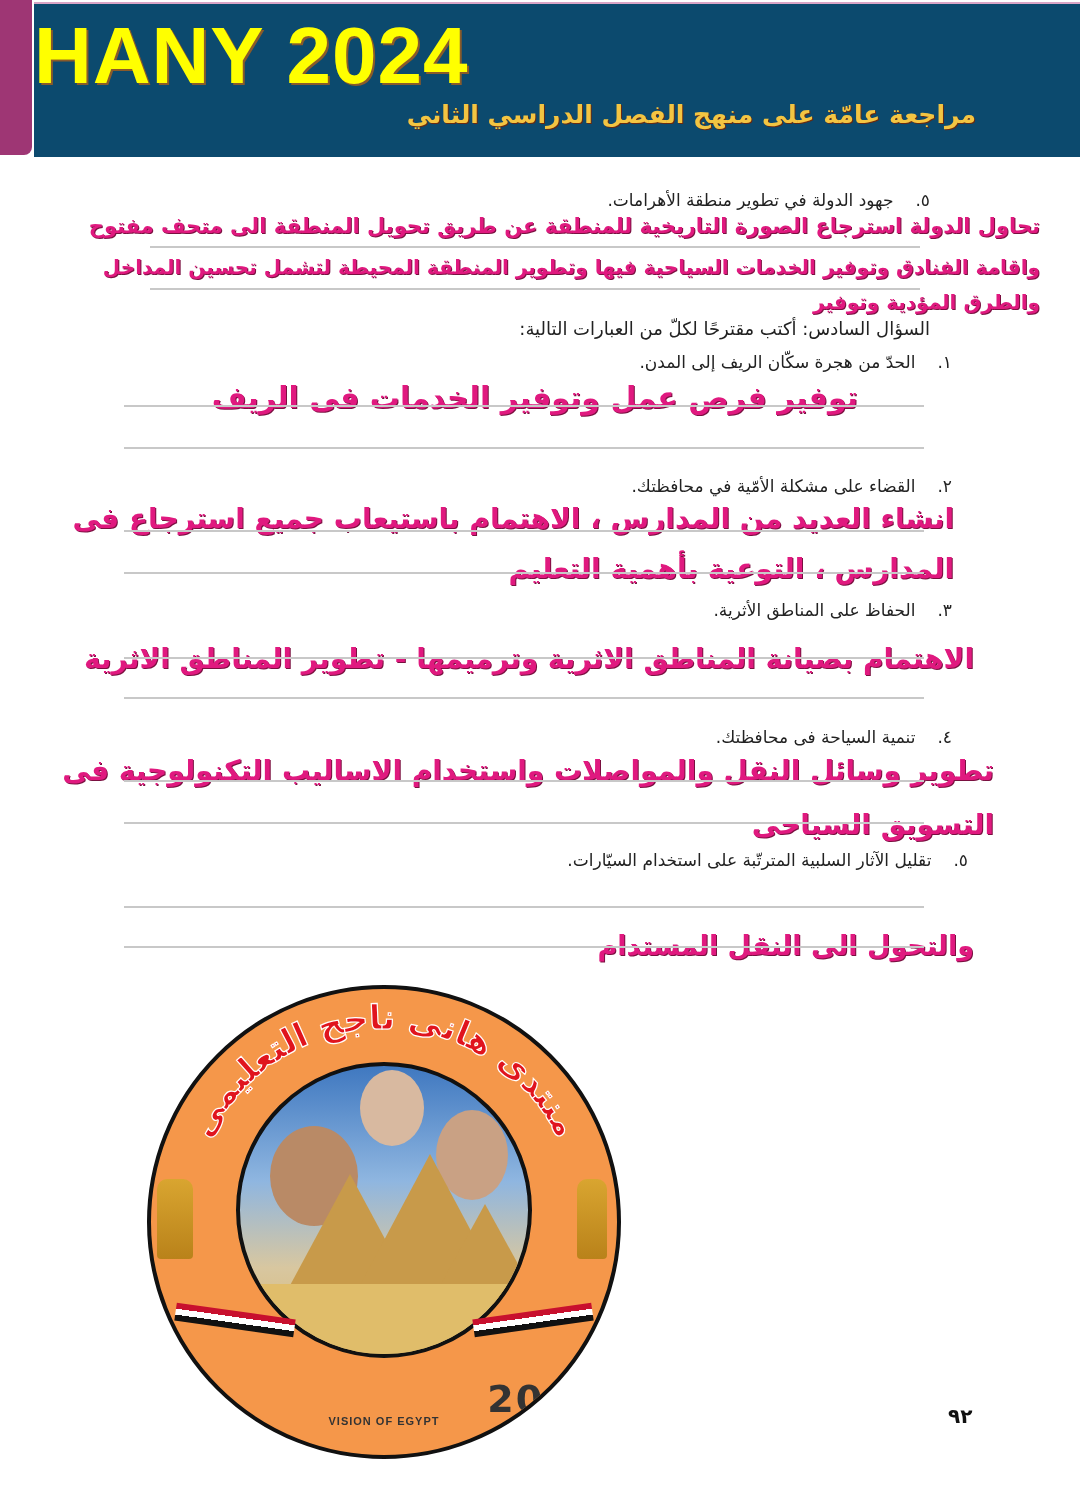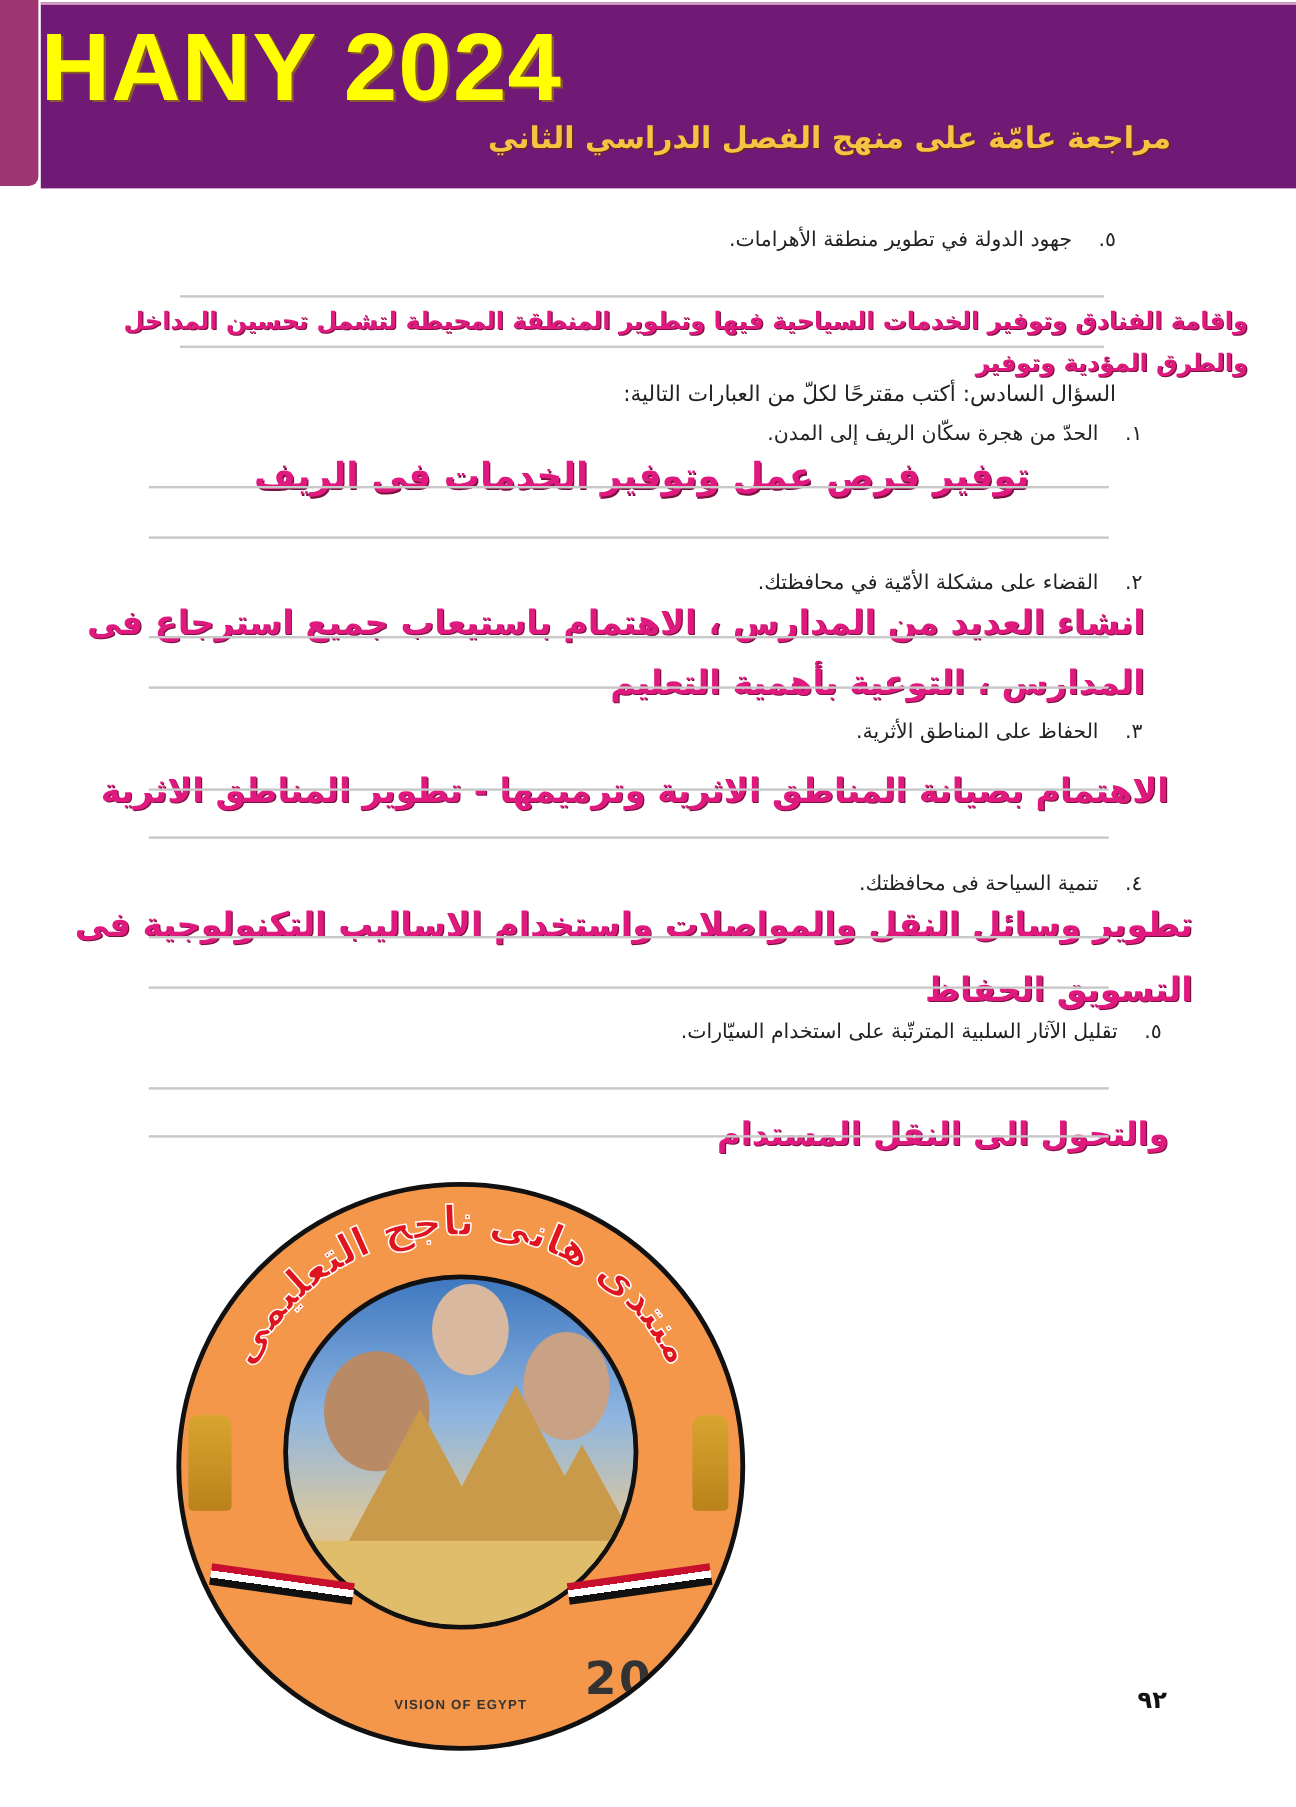--- a/index.html
+++ b/index.html
@@ -1,18 +1,18 @@
 <!DOCTYPE html>
 <html><head>
 <meta charset="utf-8">
 <style>
   html,body{margin:0;padding:0;background:#ffffff;}
   body{width:1080px;height:1506px;position:relative;overflow:hidden;font-family:"DejaVu Sans",sans-serif;}
   .banner-left{position:absolute;left:0;top:0;width:32px;height:155px;background:#9e3674;border-bottom-right-radius:8px;}
-  .banner{position:absolute;left:34px;top:2px;width:1046px;height:153px;background:#701a75;border-top:2px solid #d9a5c6;}
+  .banner{position:absolute;left:34px;top:2px;width:1046px;height:153px;background:#0c4a6e;border-top:2px solid #d9a5c6;}
   .banner-title{position:absolute;left:0;top:12px;font-family:"Liberation Sans",sans-serif;font-weight:bold;font-size:80px;line-height:80px;color:#ffff00;letter-spacing:1px;text-shadow:2px 2px 0 #8a5a2a;}
   .banner-sub{position:absolute;right:104px;top:96px;direction:rtl;font-family:"DejaVu Sans",sans-serif;font-weight:bold;font-size:25px;color:#f3c542;text-shadow:1px 1px 0 #6a2a10;}
   .content{position:absolute;left:0;top:0;width:1080px;height:1506px;}
   .q{position:absolute;direction:rtl;font-family:"DejaVu Sans",sans-serif;font-size:17px;color:#222;white-space:nowrap;}
   .q .num{display:inline-block;margin-left:22px;}
   .ans{position:absolute;direction:rtl;font-family:"DejaVu Sans",sans-serif;font-weight:bold;color:#e0197f;text-shadow:1px 1px 0 #7a1040;white-space:nowrap;}
   .rule{position:absolute;height:2px;background:#c8c8c8;}
   .heading{position:absolute;direction:rtl;font-family:"DejaVu Sans",sans-serif;font-size:18px;color:#222;white-space:nowrap;}
   .heading .lbl{color:#222;}
   .logo{position:absolute;left:147px;top:985px;width:474px;height:474px;border-radius:50%;background:#f5974a;border:4px solid #111;box-sizing:border-box;overflow:hidden;}
@@ -35,20 +35,21 @@
   <div class="banner-title">HANY 2024</div>
   <div class="banner-sub">مراجعة عامّة على منهج الفصل الدراسي الثاني</div>
 </div>
 
 <div class="content">
 
   <div class="q" style="right:150px;top:190px;">
     <span class="num">٥.</span><span>جهود الدولة في تطوير منطقة الأهرامات.</span>
   </div>
   <div class="rule" style="left:150px;width:770px;top:246px;"></div>
+  <div class="ans" style="right:40px;top:214px;font-size:21px;">تحاول الدولة استرجاع الصورة التاريخية للمنطقة عن طريق تحويل المنطقة الى متحف مفتوح</div>
   <div class="rule" style="left:150px;width:770px;top:288px;"></div>
   <div class="ans" style="right:40px;top:255px;font-size:20px;">واقامة الفنادق وتوفير الخدمات السياحية فيها وتطوير المنطقة المحيطة لتشمل تحسين المداخل</div>
   <div class="ans" style="right:40px;top:290px;font-size:20px;">والطرق المؤدية وتوفير</div>
 
   <div class="heading" style="right:150px;top:318px;">
     <span class="lbl">السؤال السادس:</span>
     <span>أكتب مقترحًا لكلّ من العبارات التالية:</span>
   </div>
 
   <div class="q" style="right:128px;top:352px;">
@@ -71,21 +72,21 @@
   </div>
   <div class="ans" style="right:106px;top:642px;font-size:28px;">الاهتمام بصيانة المناطق الاثرية وترميمها - تطوير المناطق الاثرية</div>
   <div class="rule" style="left:124px;width:800px;top:657px;"></div>
   <div class="rule" style="left:124px;width:800px;top:697px;"></div>
 
   <div class="q" style="right:128px;top:727px;">
     <span class="num">٤.</span><span>تنمية السياحة فى محافظتك.</span>
   </div>
   <div class="ans" style="right:86px;top:754px;font-size:28px;">تطوير وسائل النقل والمواصلات واستخدام الاساليب التكنولوجية فى</div>
   <div class="rule" style="left:124px;width:800px;top:780px;"></div>
-  <div class="ans" style="right:86px;top:808px;font-size:28px;">التسويق الحفاظ</div>
+  <div class="ans" style="right:86px;top:808px;font-size:28px;">التسويق السياحى</div>
   <div class="rule" style="left:124px;width:800px;top:822px;"></div>
 
   <div class="q" style="right:112px;top:850px;margin-left:26px;">
     <span class="num">٥.</span><span>تقليل الآثار السلبية المترتّبة على استخدام السيّارات.</span>
   </div>
   <div class="rule" style="left:124px;width:800px;top:906px;"></div>
   <div class="ans" style="right:106px;top:930px;font-size:27px;">والتحول الى النقل المستدام</div>
   <div class="rule" style="left:124px;width:800px;top:946px;"></div>
 
   <div class="logo">

